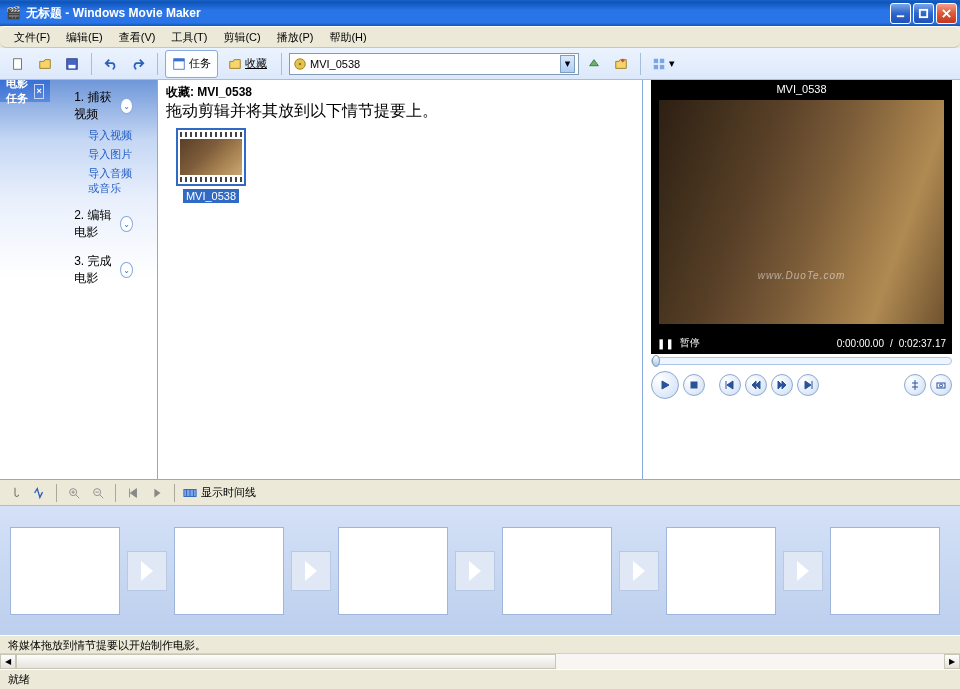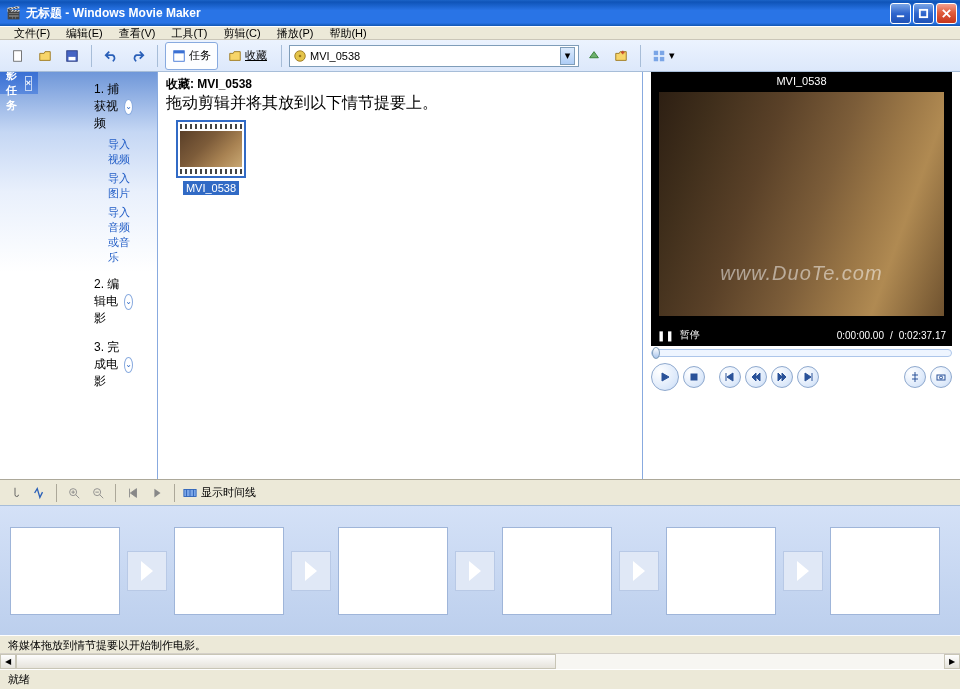--- a/index.html
+++ b/index.html
@@ -46,27 +46,28 @@
 .titlebar .btn.min, .titlebar .btn.max {
   background: linear-gradient(to bottom, #7aa5e6 0%, #2f66cd 50%, #1f52b7 100%);
 }
 .titlebar .btn.close {
   background: linear-gradient(to bottom, #f4a090 0%, #e05d3c 45%, #c6351b 100%);
 }
 .titlebar .btn svg { width: 11px; height: 11px; stroke: #fff; stroke-width: 2; fill: none; }
 
 
 .menubar {
-  height: 14px;
+  height: 22px;
   background: #ece9d8;
   border-top: 1px solid #fff;
   border-bottom: 1px solid #cac6b8;
   display: flex;
   align-items: center;
   padding-left: 6px;
+  border-radius: 6px;
 }
 .menubar span {
   padding: 3px 8px;
   cursor: pointer;
 }
 
 
 .toolbar {
   height: 32px;
   background: linear-gradient(to bottom, #ecf3fe 0%, #dce8fb 100%);
@@ -145,21 +146,20 @@
 }
 .taskpane .header .x {
   width: 15px; height: 15px;
   border: 1px solid #c4d6f4;
   display: flex; align-items: center; justify-content: center;
   font-size: 9px;
 }
 .taskpane .tasks {
   padding: 6px 24px;
   color: #215dc6;
-  margin-left: 32px;
 }
 .taskpane .task-group {
   margin-bottom: 6px;
 }
 .taskpane .task-head {
   display: flex;
   align-items: center;
   justify-content: space-between;
   color: #000;
   font-size: 12px;
@@ -264,21 +264,21 @@
   top: 20px; left: 8px; right: 8px; bottom: 8px;
   background: linear-gradient(110deg, #2d1f13 0%, #3f2e1b 15%, #5a4128 35%, #7c5d39 55%, #9c7847 70%, #b08a52 80%, #6f522f 100%);
 }
 .preview .video-box .watermark {
   position: absolute;
   top: 190px; left: 0; right: 0;
   text-align: center;
   color: rgba(255,255,255,0.5);
   font-style: italic;
   letter-spacing: 1px;
-  font-size: 20px;
+  font-size: 10px;
 }
 .preview .status {
   margin: 0 8px;
   height: 22px;
   background: #000;
   color: #fff;
   display: flex;
   align-items: center;
   padding: 0 6px;
   font-size: 10px;

